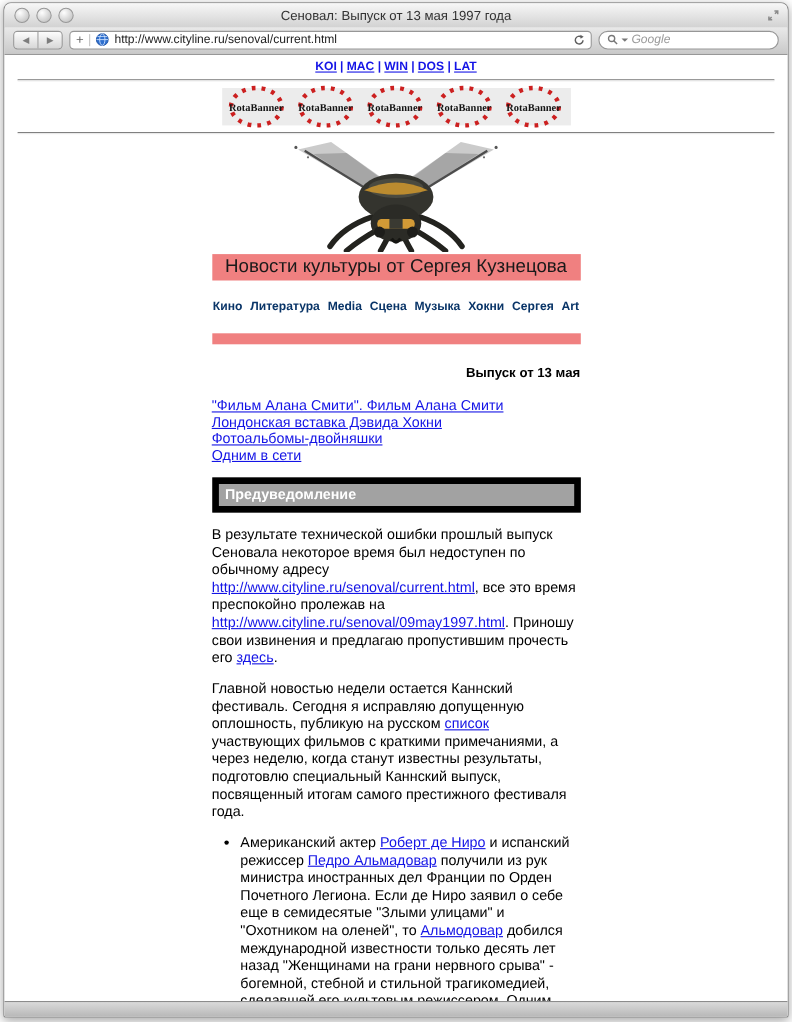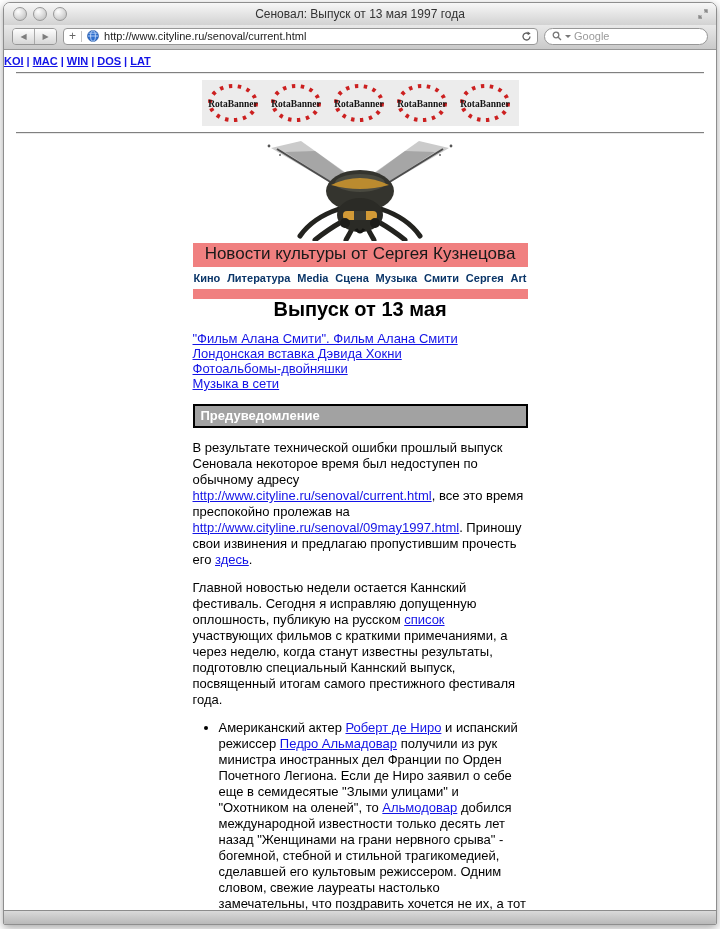--- a/index.html
+++ b/index.html
@@ -21,47 +21,47 @@
   .navbtn{width:21px;background:linear-gradient(#fdfdfd,#d7d7d7);color:#7d7d7d;
     font-size:8px;display:flex;align-items:center;justify-content:center;font-family:"DejaVu Sans",sans-serif;}
   .navbtn + .navbtn{border-left:1px solid #a9a9a9;}
   .urlbox{flex:1;display:flex;align-items:center;height:15px;background:#fff;
     border:1px solid #979797;border-radius:4px;padding:0 5px;gap:5px;}
   .plusbtn{color:#666;font-size:12px;line-height:1;}
   .urldiv{width:1px;height:11px;background:#c4c4c4;}
   .urltext{font-size:11px;color:#222;flex:1;white-space:nowrap;overflow:hidden;}
   .searchbox{width:148px;height:15px;background:#fff;border:1px solid #979797;
     border-radius:9px;display:flex;align-items:center;padding:0 7px;gap:3px;}
-  .searchtext{font-size:11px;color:#9a9a9a;}
+  .searchtext{font-size:11px;color:#9a9a9a;font-style:italic;}
   .chev{width:0;height:0;border-left:3px solid transparent;border-right:3px solid transparent;border-top:3px solid #777;}
   
   .content{height:857px;overflow:hidden;background:#fff;padding-top:3px;}
-  .enc-row{text-align:left;font-size:11px;font-weight:bold;margin-top:2px;}
+  .enc-row{text-align:center;font-size:11px;font-weight:bold;margin-top:2px;}
   a.lnk, .enc-row a{color:var(--link,#1414e6);text-decoration:underline;cursor:pointer;}
   .enc-sep{color:var(--link,#1414e6);font-weight:bold;margin:0 3px;text-decoration:none;}
   hr.rule{border:none;border-top:1px solid #808080;border-bottom:1px solid #e8e8e8;margin:5px 12px;}
-  .banner-strip{width:317px;height:46px;background:#ececec;margin:6px auto;display:flex;align-items:center;}
+  .banner-strip{width:317px;height:34px;background:#ececec;margin:6px auto;display:flex;align-items:center;}
   .banner{width:63px;height:42px;position:relative;display:flex;align-items:center;justify-content:center;}
   .banner svg{display:block;}
   
   .masthead{width:335px;margin:4px auto 0;text-align:center;}
   .fly{display:block;margin:0 auto;}
   .brand{font-family:"Liberation Serif",serif;font-size:61px;line-height:.82;color:#262626;
     letter-spacing:3px;margin:0;font-weight:normal;text-shadow:0 0 1px rgba(40,40,40,.45);}
   .sub-strip{background:var(--pink,#f08080);font-family:Liberation Sans, sans-serif;
     font-size:17px;color:#191919;padding:1px 0 3px;margin-top:2px;}
-  .mnav{display:flex;justify-content:space-between;align-items:center;padding:5px 1px;text-align:right;}
+  .mnav{display:flex;justify-content:space-between;align-items:center;padding:18px 1px;text-align:right;}
   .mnav span{font-size:11px;font-weight:bold;color:var(--nav,#0a3568);cursor:pointer;}
   .pink2{height:10px;background:var(--pink,#f08080);}
   
   .article{width:335px;margin:0 auto;font-size:13px;line-height:16px;color:#000;}
-  .issue-h{font-size:20px;font-weight:bold;text-align:center;margin:2px 0 14px;}
+  .issue-h{font-size:12px;font-weight:bold;text-align:right;margin:18px 0 14px;}
   .toc{line-height:15px;}
   .toc a{font-size:13px;}
-  .section-bar{margin-top:13px;background:var(--bar-bg,#a2a2a2);border:2px solid #000000;
+  .section-bar{margin-top:13px;background:var(--bar-bg,#a2a2a2);border:6px solid #000000;
     color:#fff;font-weight:bold;font-size:13px;padding:2px 6px;}
   .article p{margin:12px 0;}
   .article ul{margin:10px 0 0;padding-left:26px;}
   .article li{margin:0;}
 </style>
 </head>
 <body>
 
 <div class="canvas">
  <div class="window">
@@ -187,35 +187,35 @@
       </svg>
 
       <div class="sub-strip">Новости культуры от Сергея Кузнецова</div>
 
       <div class="mnav">
         <span>Кино</span>
         <span>Литература</span>
         <span>Media</span>
         <span>Сцена</span>
         <span>Музыка</span>
-        <span>Смити</span>
+        <span>Хокни</span>
         <span>Сергея</span>
         <span>Art</span>
       </div>
       <div class="pink2"></div>
     </div>
 
     <div class="article">
       <div class="issue-h">Выпуск от 13 мая</div>
 
       <div class="toc">
         <div><a class="lnk">"Фильм Алана Смити". Фильм Алана Смити</a></div>
         <div><a class="lnk">Лондонская вставка Дэвида Хокни</a></div>
         <div><a class="lnk">Фотоальбомы-двойняшки</a></div>
-        <div><a class="lnk">Музыка в сети</a></div>
+        <div><a class="lnk">Одним в сети</a></div>
       </div>
 
       <div class="section-bar">Предуведомление</div>
 
       <p>В результате технической ошибки прошлый выпуск Сеновала некоторое время был недоступен по обычному адресу <a href="#" class="lnk">http://www.cityline.ru/senoval/current.html</a>, все это время преспокойно пролежав на <a href="#" class="lnk">http://www.cityline.ru/senoval/09may1997.html</a>. Приношу свои извинения и предлагаю пропустившим прочесть его <a href="#" class="lnk">здесь</a>.</p>
       <p>Главной новостью недели остается Каннский фестиваль. Сегодня я исправляю допущенную оплошность, публикую на русском <a href="#" class="lnk">список</a> участвующих фильмов с краткими примечаниями, а через неделю, когда станут известны результаты, подготовлю специальный Каннский выпуск, посвященный итогам самого престижного фестиваля года.</p>
 
       <ul>
         <li>Американский актер <a href="#" class="lnk">Роберт де Ниро</a> и испанский режиссер <a href="#" class="lnk">Педро Альмадовар</a> получили из рук министра иностранных дел Франции по Орден Почетного Легиона. Если де Ниро заявил о себе еще в семидесятые "Злыми улицами" и "Охотником на оленей", то <a href="#" class="lnk">Альмодовар</a> добился международной известности только десять лет назад "Женщинами на грани нервного срыва" - богемной, стебной и стильной трагикомедией, сделавшей его культовым режиссером. Одним словом, свежие лауреаты настолько замечательны, что поздравить хочется не их, а тот французский орган, который присуждает орден. Мы одобряем ваш вкус, господа!</li>
 

